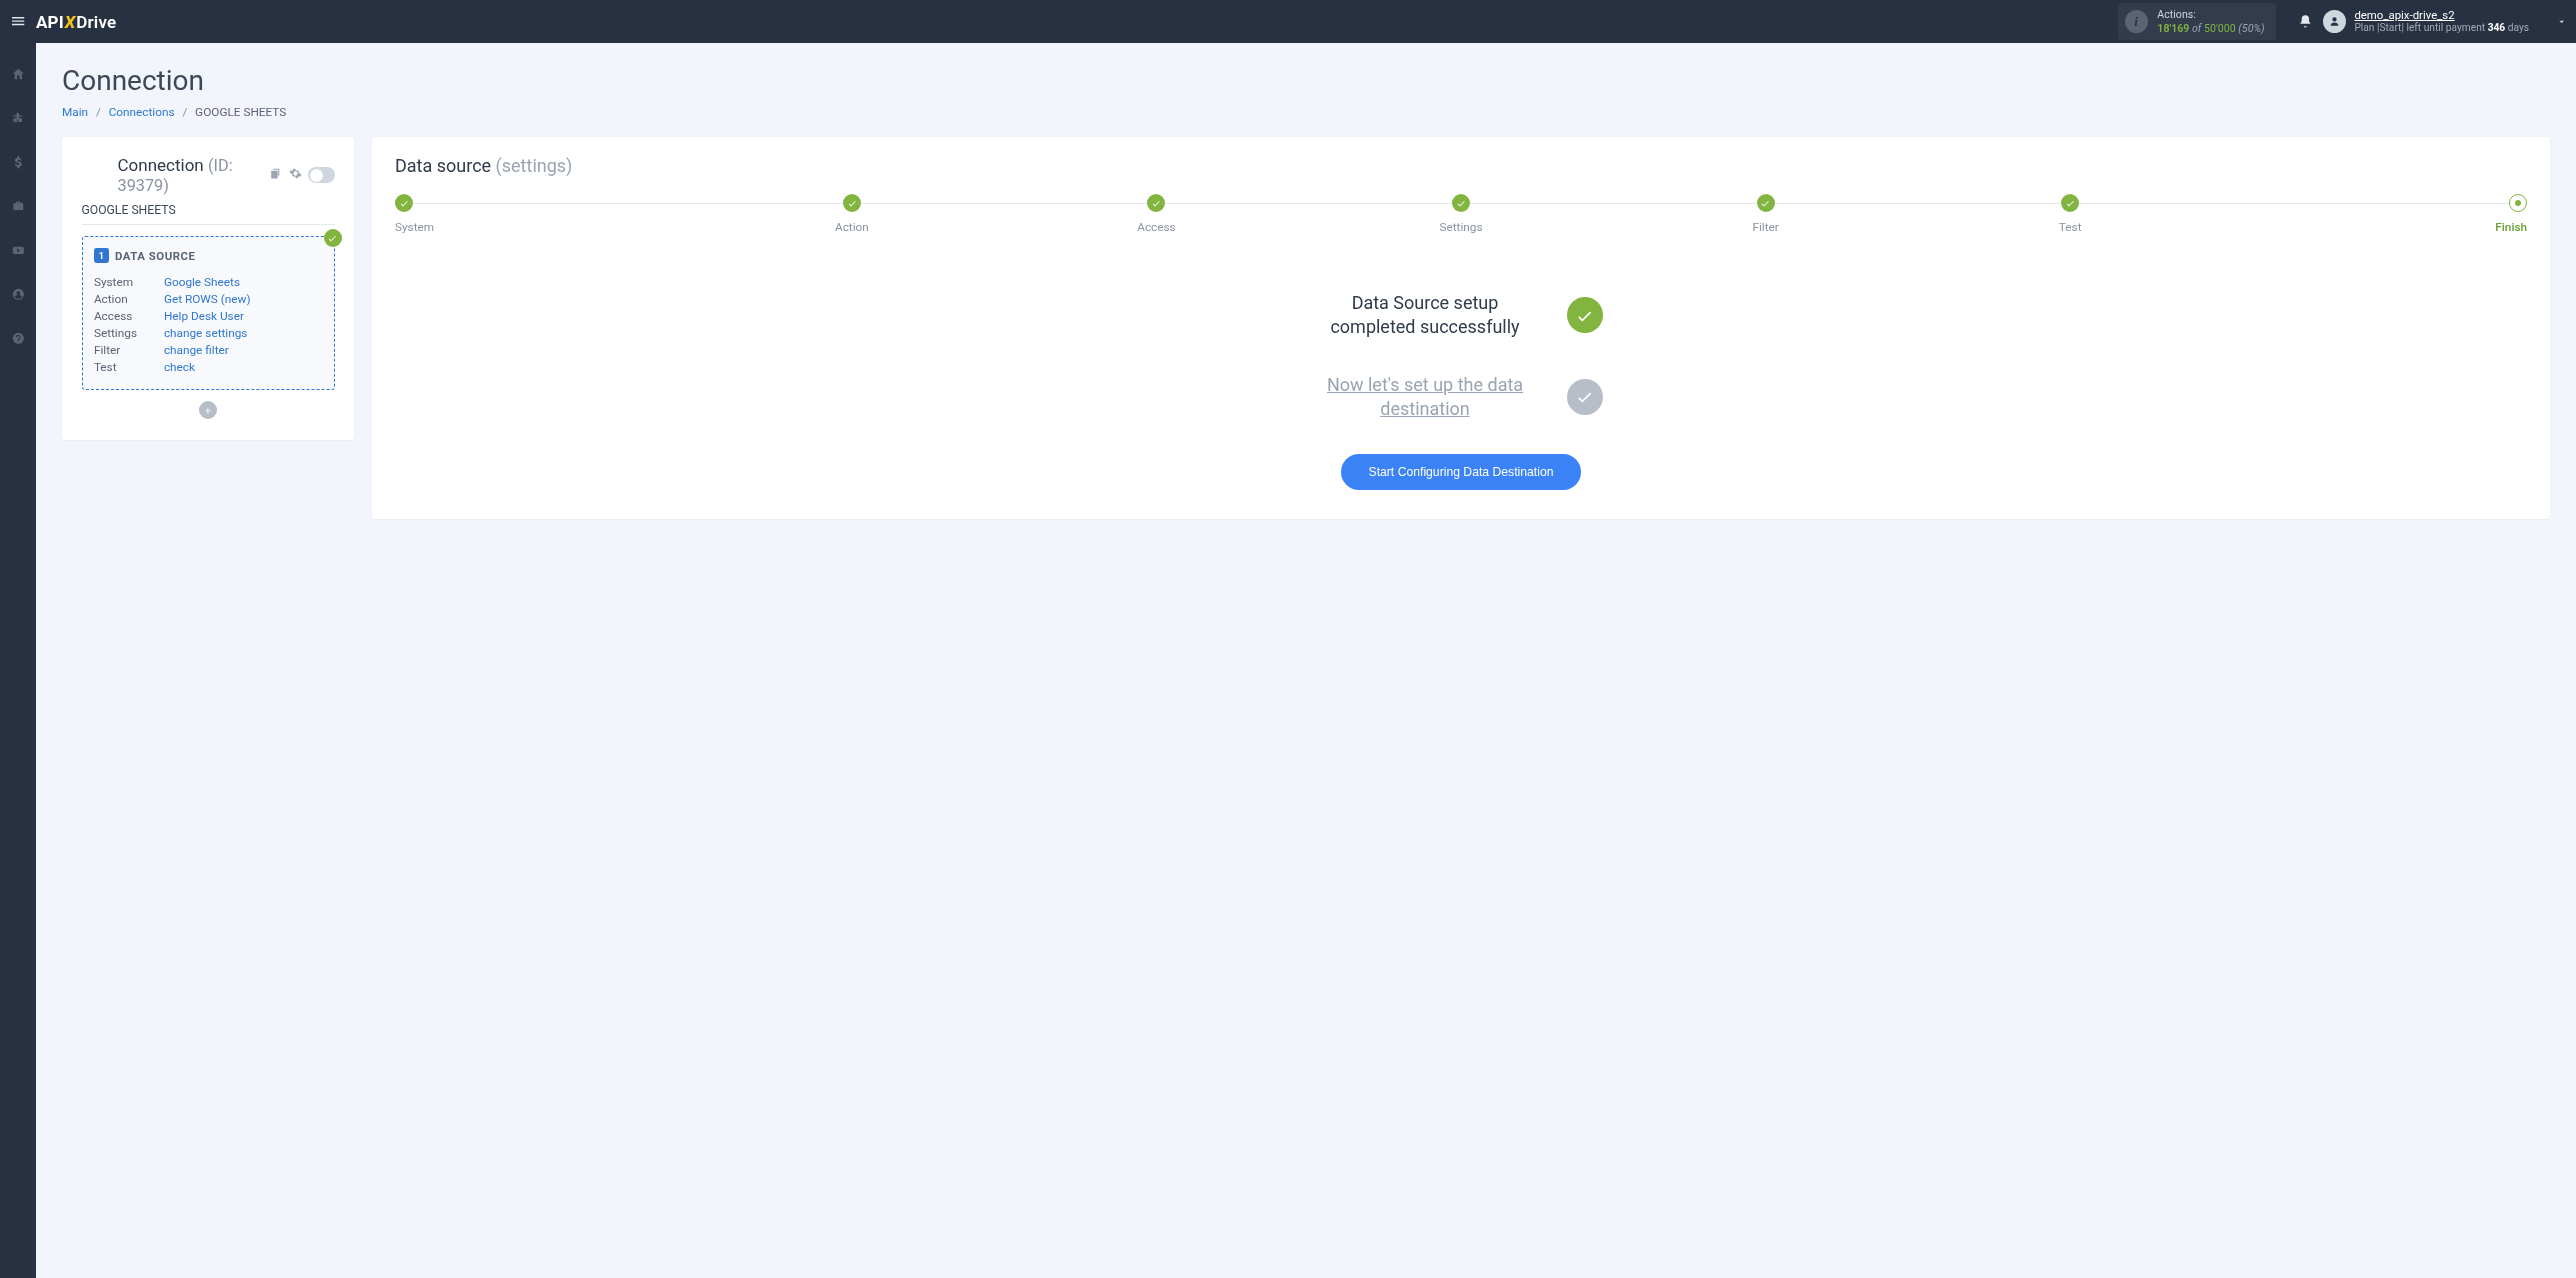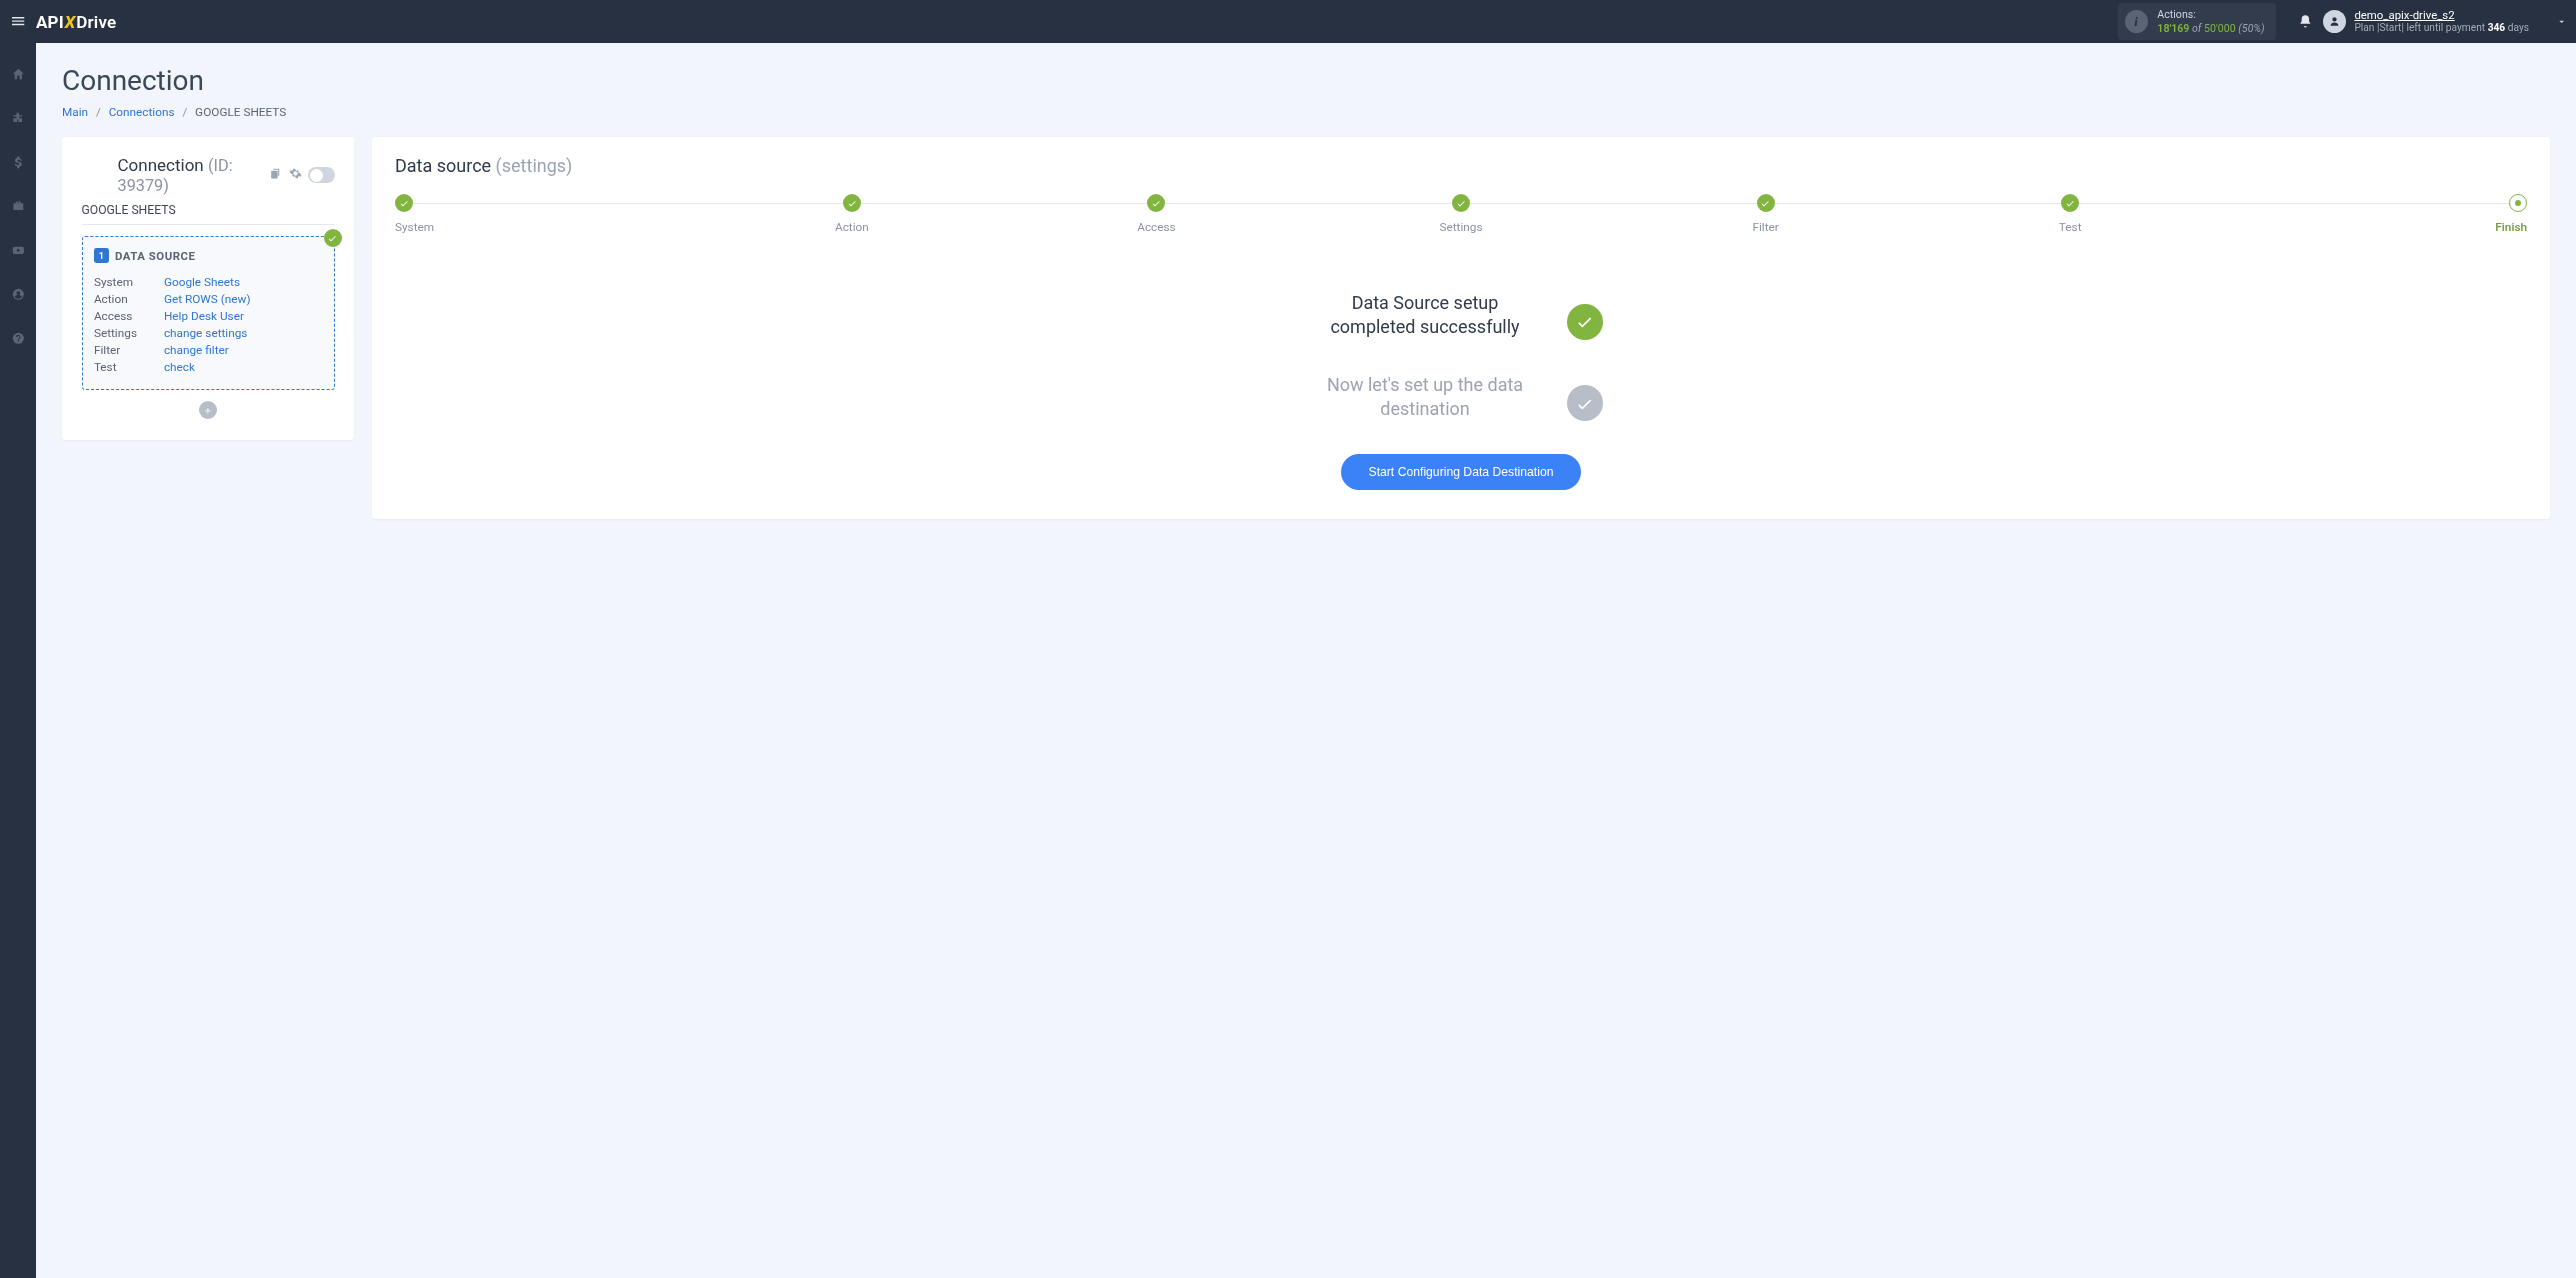--- a/index.html
+++ b/index.html
@@ -85,23 +85,23 @@
 .step:first-child { align-items: flex-start; }
 .step:last-child { align-items: flex-end; }
 .step-dot { width: 18px; height: 18px; border-radius: 50%; background: #82b440; display: flex; align-items: center; justify-content: center; }
 .step-dot svg { width: 10.6px; height: 10.6px; fill: #fff; }
 .step-dot.ring { background: #fff; border: 1.6px solid #82b440; position: relative; }
 .step-dot.ring::after { content: ""; width: 6.5px; height: 6.5px; background: #82b440; border-radius: 50%; }
 .step-label { font-size: 11.8px; color: #8a93a2; }
 .step.active .step-label { color: #6aa032; font-weight: 500; }
 
 .status-block { max-width: 472px; margin: 0 auto; }
-.status-row { display: flex; align-items: flex-end; justify-content: center; gap: 36px; margin-bottom: 33px; }
+.status-row { display: flex; align-items: center; justify-content: center; gap: 36px; margin-bottom: 33px; }
 .status-text { font-size: 18px; text-align: center; line-height: 1.35; color: #2f3a4a; width: 212px; }
-.status-text.muted { color: #9aa4b2; }
+.status-text.muted { color: #9aa4b2; text-decoration: underline; }
 .status-circle { width: 36px; height: 36px; border-radius: 50%; display: flex; align-items: center; justify-content: center; flex-shrink: 0; }
 .status-circle.ok { background: #82b440; }
 .status-circle.pending { background: #b7bec8; }
 .status-circle svg { width: 19.5px; height: 19.5px; fill: #fff; }
 
 .cta-btn { display: block; margin: 16.3px auto 0; background: #3b82f6; color: #fff; border: none; border-radius: 814px; padding: 10.6px 28px; font-size: 12.2px; cursor: pointer; }
 </style>
 </head>
 <body>
 

